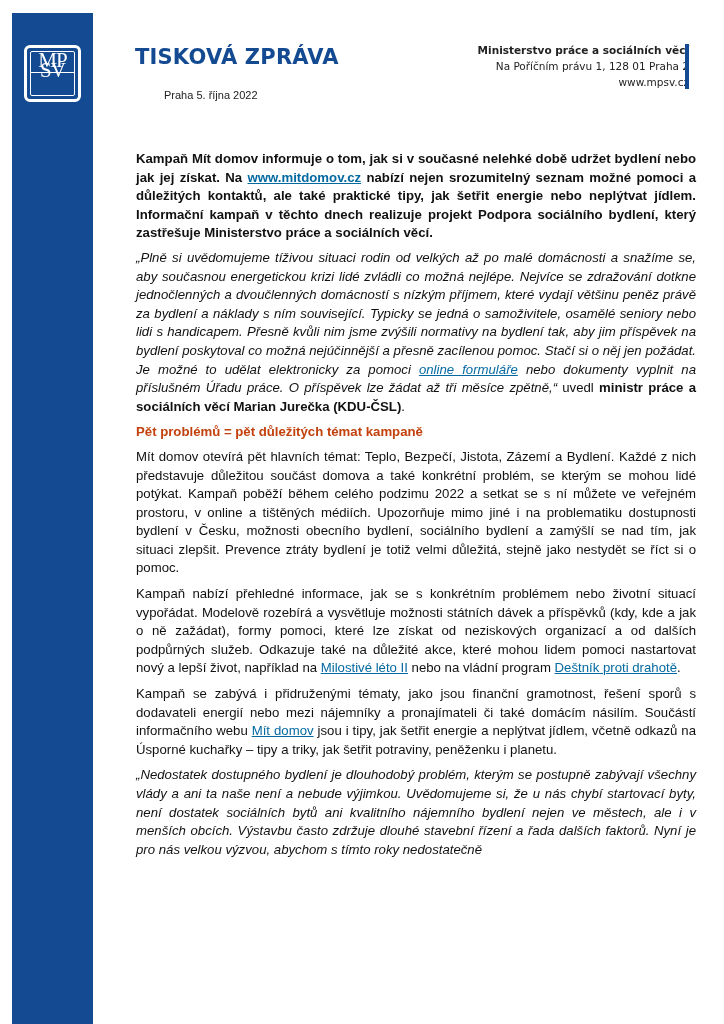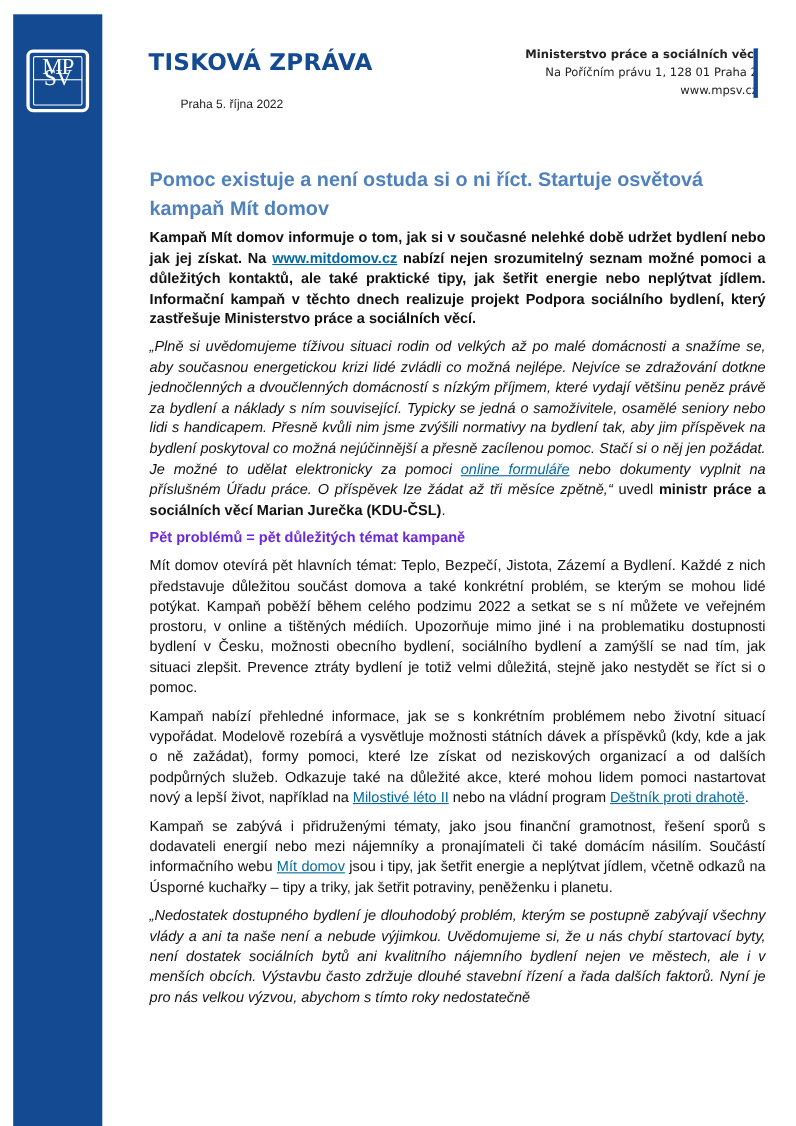--- a/index.html
+++ b/index.html
@@ -116,21 +116,21 @@
     .lead {
       font-weight: bold;
       margin-bottom: 6px;
     }
     p { margin-bottom: 7px; }
     .quote { font-style: italic; }
     .quote .normal { font-style: normal; }
     .quote b { font-style: normal; }
     .section-heading {
       font-weight: bold;
-      color: #6d28d9;
+      color: #c2410c;
       font-size: 13.2px;
       margin-top: 3px;
       margin-bottom: 6px;
       text-align: left;
     }
     a, .link {
       color: #0369a1;
       text-decoration: underline;
     }
   </style>
@@ -153,21 +153,20 @@
 
   <div class="ministry-block">
     <div class="ministry-name">Ministerstvo práce a sociálních věcí</div>
     <div>Na Poříčním právu 1, 128 01  Praha 2</div>
     <div>www.mpsv.cz</div>
   </div>
   <div class="ministry-bar"></div>
 
   <div class="content">
 
-    <h1 class="headline">Pomoc existuje a není ostuda si o ni říct. Startuje osvětová kampaň Mít domov</h1>
 
     <p class="lead"><span>Kampaň Mít domov informuje o tom, jak si v současné nelehké době udržet bydlení nebo jak jej získat. Na </span><a class="link">www.mitdomov.cz</a><span> nabízí nejen srozumitelný seznam možné pomoci a důležitých kontaktů, ale také praktické tipy, jak šetřit energie nebo neplýtvat jídlem. Informační kampaň v těchto dnech realizuje projekt Podpora sociálního bydlení, který zastřešuje Ministerstvo práce a sociálních věcí.</span></p>
 
     <p class="quote"><span>„Plně si uvědomujeme tíživou situaci rodin od velkých až po malé domácnosti a snažíme se, aby současnou energetickou krizi lidé zvládli co možná nejlépe. Nejvíce se zdražování dotkne jednočlenných a dvoučlenných domácností s nízkým příjmem, které vydají většinu peněz právě za bydlení a náklady s ním související. Typicky se jedná o samoživitele, osamělé seniory nebo lidi s handicapem. Přesně kvůli nim jsme zvýšili normativy na bydlení tak, aby jim příspěvek na bydlení poskytoval co možná nejúčinnější a přesně zacílenou pomoc. Stačí si o něj jen požádat. Je možné to udělat elektronicky za pomoci </span><a class="link">online formuláře</a><span> nebo dokumenty vyplnit na příslušném Úřadu práce. O příspěvek lze žádat až tři měsíce zpětně,“</span><span class="normal"> uvedl </span><b>ministr práce a sociálních věcí Marian Jurečka (KDU-ČSL)</b><span class="normal">.</span></p>
 
     <h2 class="section-heading">Pět problémů = pět důležitých témat kampaně</h2>
 
     <p>Mít domov otevírá pět hlavních témat: Teplo, Bezpečí, Jistota, Zázemí a Bydlení. Každé z nich představuje důležitou součást domova a také konkrétní problém, se kterým se mohou lidé potýkat. Kampaň poběží během celého podzimu 2022 a setkat se s ní můžete ve veřejném prostoru, v online a tištěných médiích. Upozorňuje mimo jiné i na problematiku dostupnosti bydlení v Česku, možnosti obecního bydlení, sociálního bydlení a zamýšlí se nad tím, jak situaci zlepšit. Prevence ztráty bydlení je totiž velmi důležitá, stejně jako nestydět se říct si o pomoc.</p>
 
     <p><span>Kampaň nabízí přehledné informace, jak se s konkrétním problémem nebo životní situací vypořádat. Modelově rozebírá a vysvětluje možnosti státních dávek a příspěvků (kdy, kde a jak o ně zažádat), formy pomoci, které lze získat od neziskových organizací a od dalších podpůrných služeb. Odkazuje také na důležité akce, které mohou lidem pomoci nastartovat nový a lepší život, například na </span><a class="link">Milostivé léto II</a><span> nebo na vládní program </span><a class="link">Deštník proti drahotě</a><span>.</span></p>

